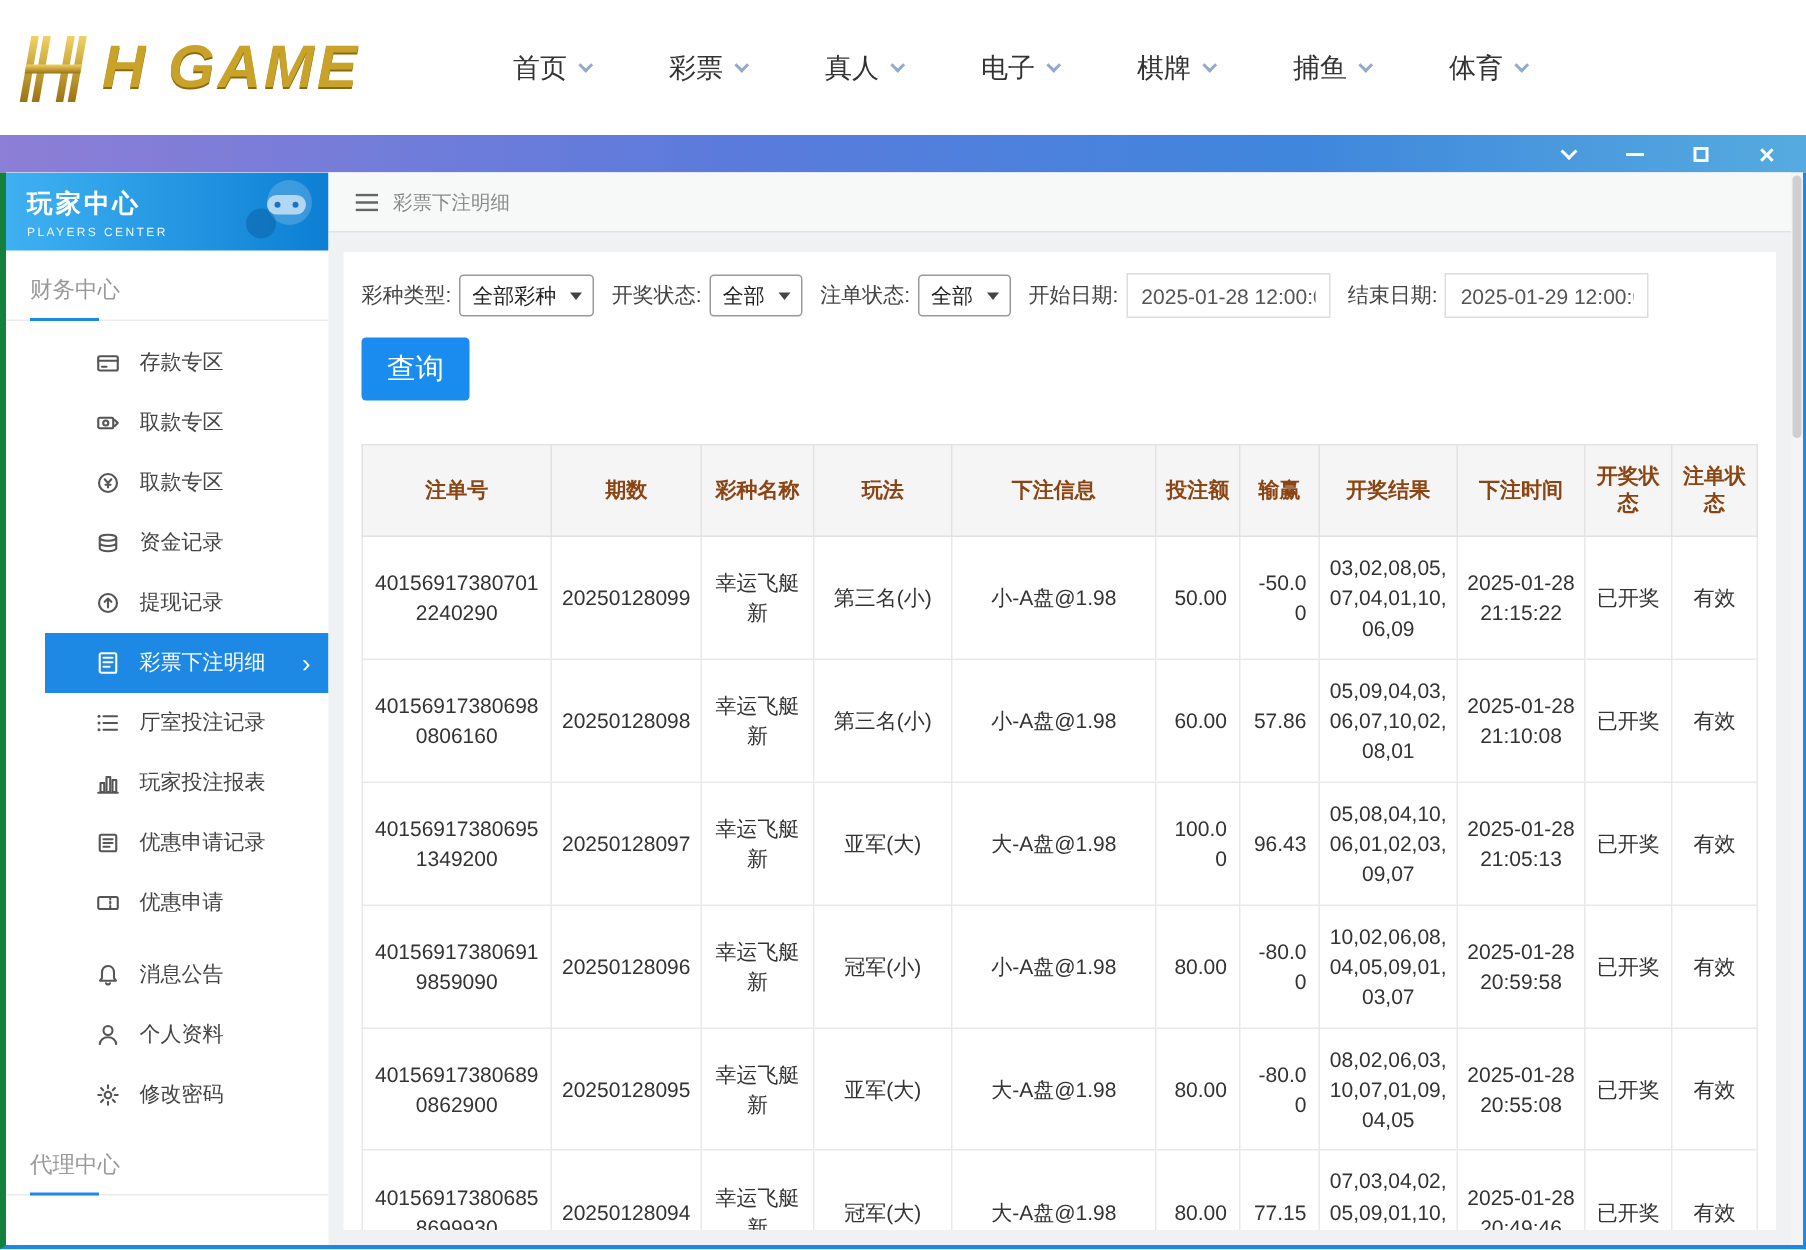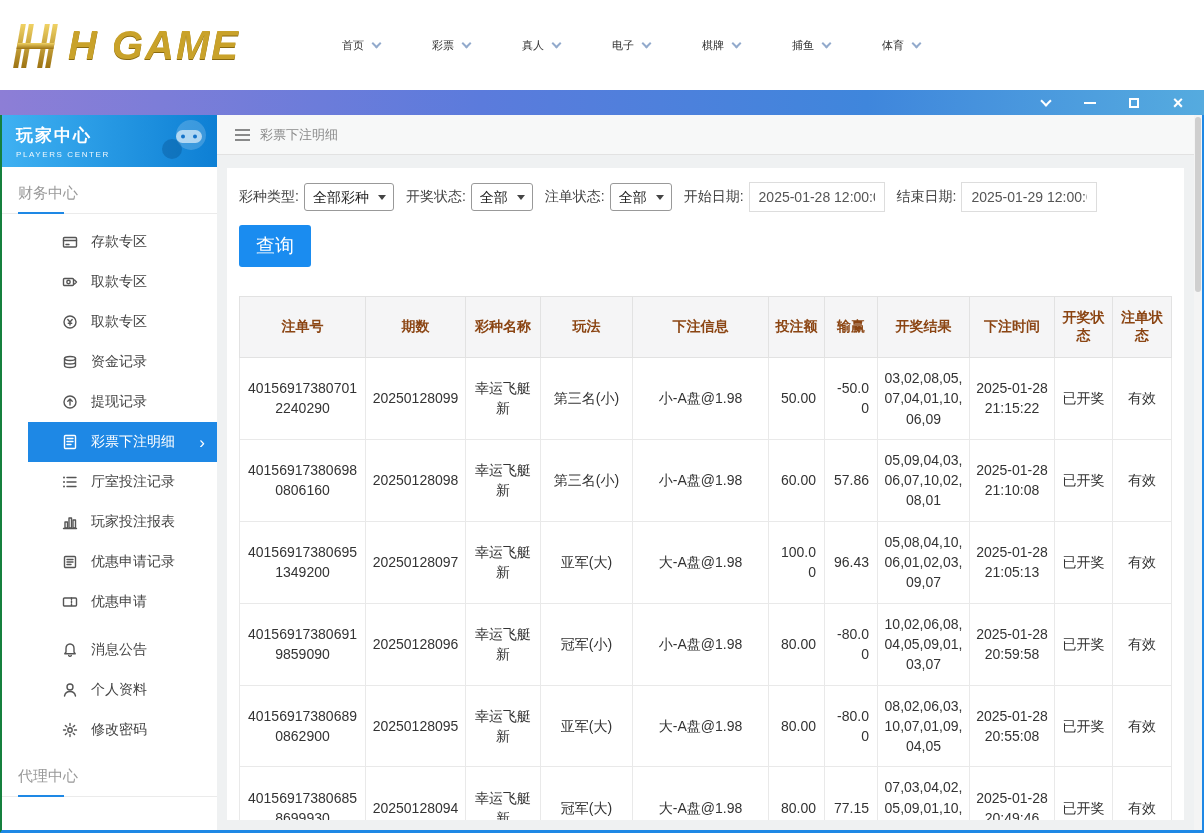--- a/index.html
+++ b/index.html
@@ -14,36 +14,36 @@
   
   .top-header { flex:0 0 90px; display:flex; align-items:center; padding:0 24px 0 14px; background:#fff; }
   .logo { display:flex; align-items:flex-end; gap:8px; min-width:290px; cursor:pointer; }
   .logo-mark { position:relative; width:46px; height:44px; transform:skewX(-10deg); }
   .logo-mark i { position:absolute; top:0; bottom:0; width:5px; background:linear-gradient(180deg,#f0d264,#9c7212); }
   .logo-mark i.b1{left:3px;} .logo-mark i.b2{left:11px;} .logo-mark i.b3{left:27px;} .logo-mark i.b4{left:35px;}
   .logo-mark .cross { position:absolute; left:3px; width:37px; top:19px; height:6px; background:linear-gradient(180deg,#f0d264,#9c7212); }
   .logo-text { font-size:40px; font-weight:bold; font-style:italic; letter-spacing:2px;
                color:#c9a22a; text-shadow:0 1px 0 #8a6a10; }
   .main-nav { display:flex; gap:52px; margin-left:38px; }
-  .nav-item { display:flex; align-items:center; gap:9px; font-size:11px; color:#333; cursor:pointer; }
+  .nav-item { display:flex; align-items:center; gap:9px; font-size:18px; color:#333; cursor:pointer; }
   .chev { width:7px; height:7px; border-right:2px solid #92aacc; border-bottom:2px solid #92aacc;
           transform:rotate(45deg); margin-top:-4px; }
 
   
   .titlebar { flex:0 0 25px; background:linear-gradient(90deg,#8d7ed6 0%,#5b7bdc 40%,#3f86dc 72%,#55abdf 100%);
               display:flex; align-items:center; justify-content:flex-end; gap:28px; padding-right:18px; }
   .tb-btn { display:flex; align-items:center; justify-content:center; width:16px; height:16px; cursor:pointer; }
   .tb-chev { width:8px; height:8px; border-right:2px solid #fff; border-bottom:2px solid #fff; transform:rotate(45deg); margin-top:-4px; }
   .tb-min { width:12px; height:2px; background:#fff; }
   .tb-max { width:10px; height:10px; border:2px solid #fff; }
   .tb-close { color:#fff; font-size:18px; line-height:1; font-weight:bold; }
 
   
   .body-row { flex:1; display:flex; min-height:0;
-              border-left:2px solid #15803d; border-right:2px solid #1e88e5; border-bottom:3px solid #1e88e5; }
+              border-left:4px solid #15803d; border-right:2px solid #1e88e5; border-bottom:3px solid #1e88e5; }
 
   
   .sidebar { flex:0 0 215px; width:215px; background:#fff; overflow:hidden; }
   .sidebar-header { height:52px; background:linear-gradient(90deg,#3fb1f2,#0d7fd4); color:#fff;
                     padding:9px 14px; position:relative; }
   .sidebar-title { font-size:17px; font-weight:bold; letter-spacing:2px; }
   .sidebar-sub { font-size:8px; letter-spacing:1.6px; opacity:.92; margin-top:3px; }
   .sidebar-art { position:absolute; right:4px; top:4px; }
   .side-heading { position:relative; padding:17px 16px 10px; color:#999; font-size:15px; border-bottom:1px solid #ebebeb; }
   .side-heading::after { content:""; position:absolute; left:16px; bottom:-1px; width:46px; height:2px; background:#1e88e5; }

